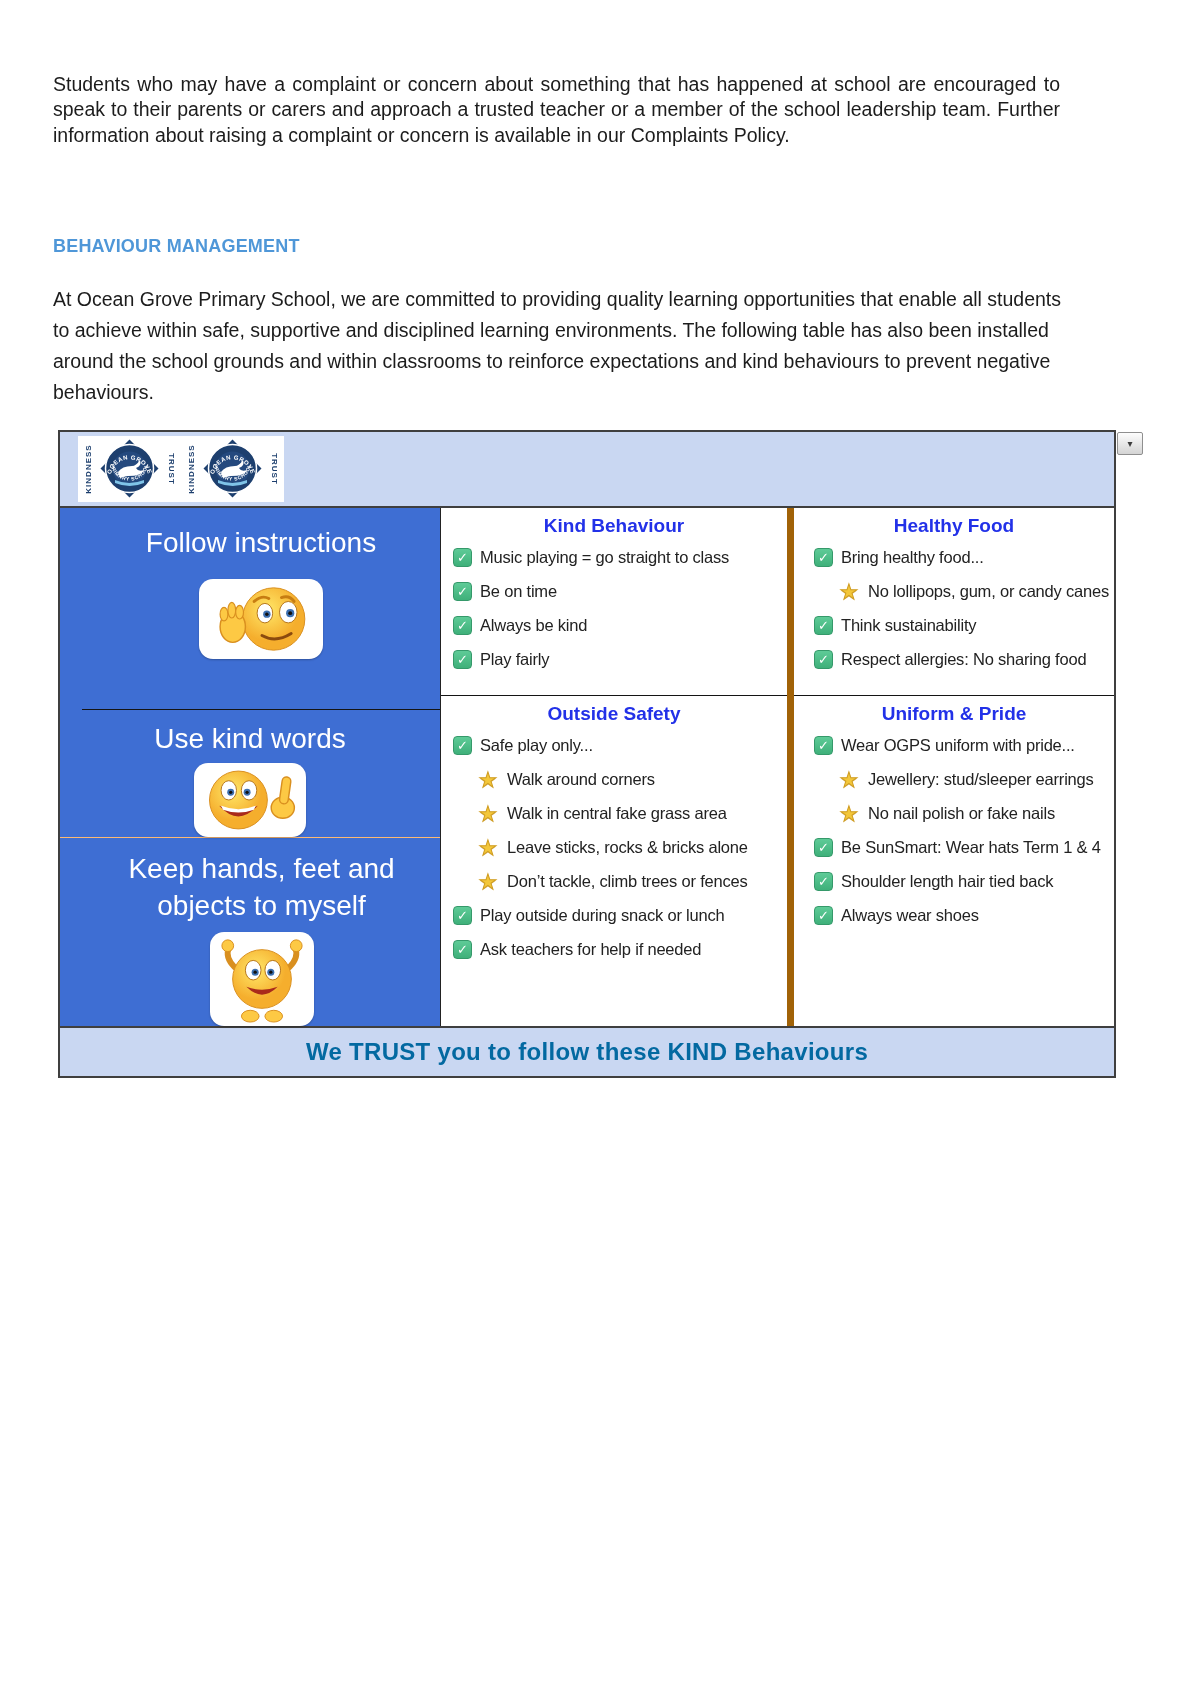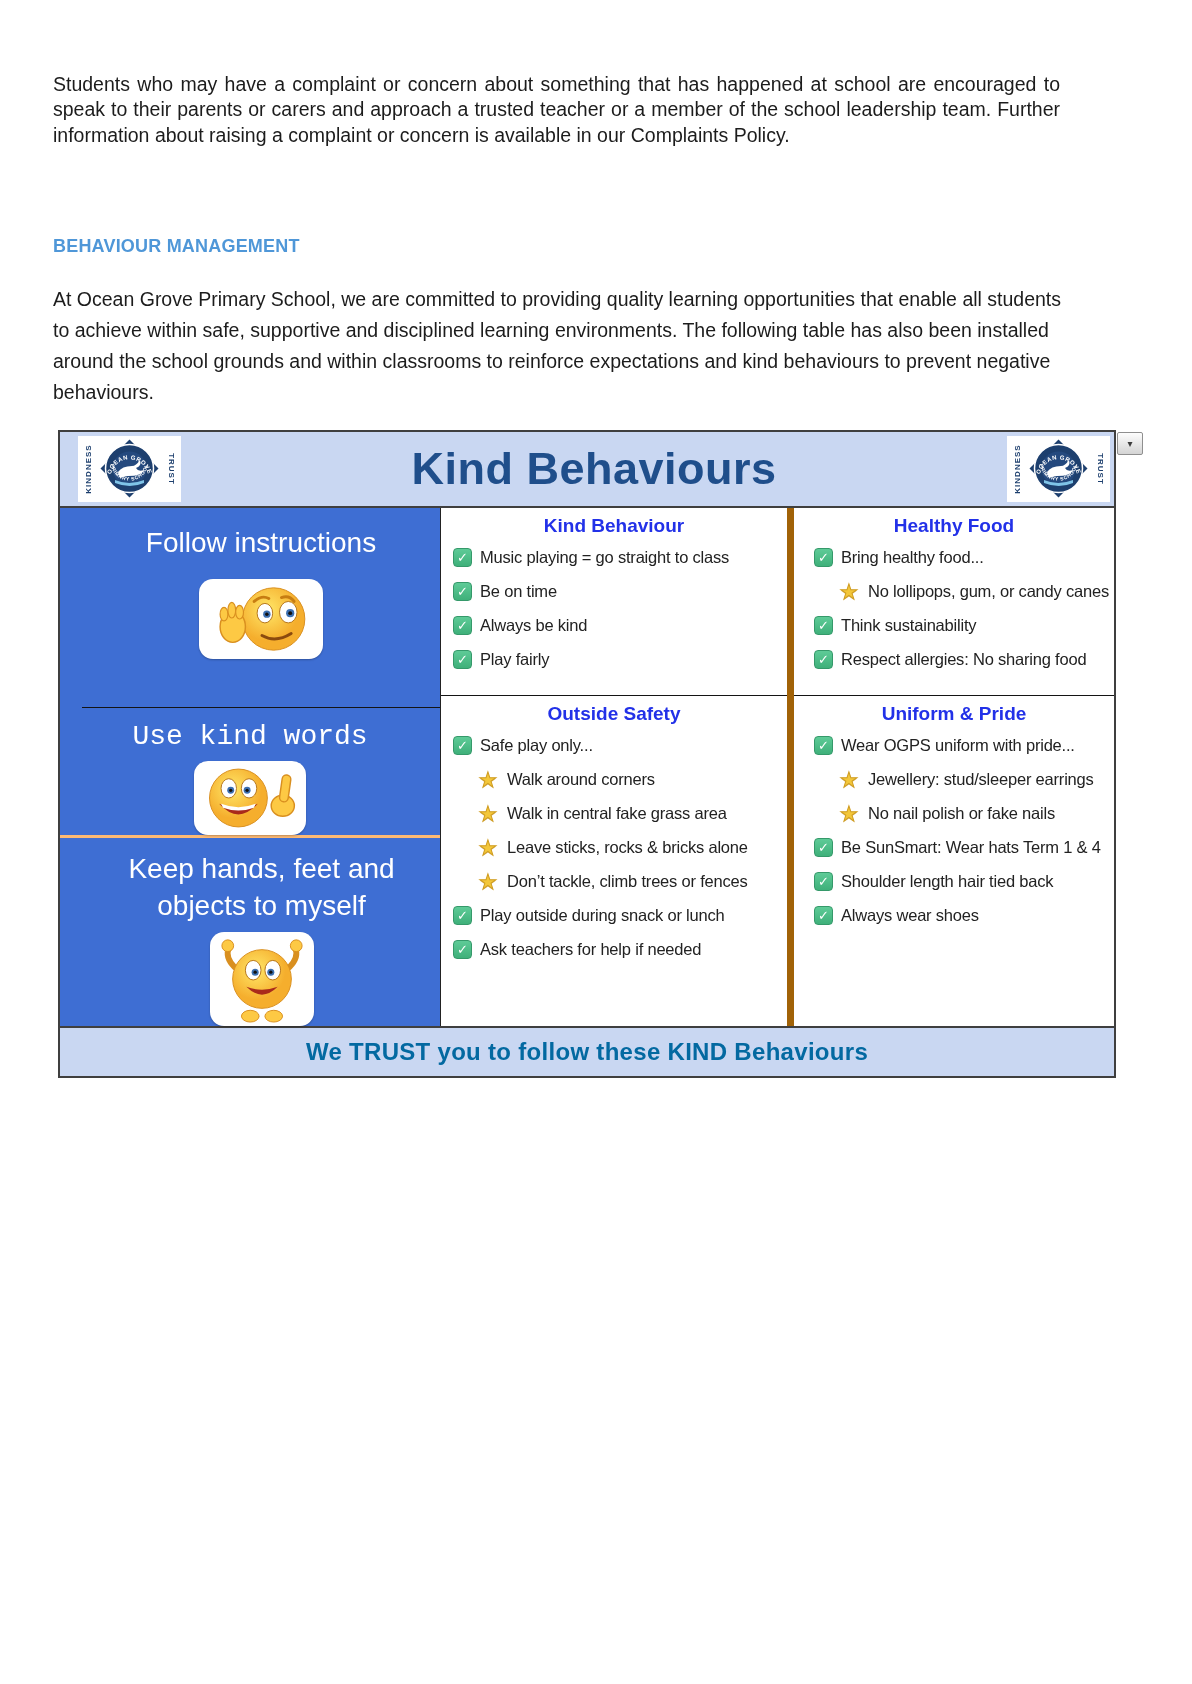--- a/index.html
+++ b/index.html
@@ -26,21 +26,21 @@
     flex:1;text-align:center;font-size:45px;font-weight:600;color:#1f4e8b;letter-spacing:0.5px;
   }
   .logo-box{width:103px;height:66px;flex:0 0 auto;}
   .logo-left{margin-left:18px;}
   .logo-right{margin-right:4px;}
 
   .poster-body{display:flex;height:518px;}
   .left-col{width:381px;background:#3e6ed3;border-right:1px solid #222;display:flex;flex-direction:column;box-sizing:border-box;}
   .left-cell{display:flex;flex-direction:column;align-items:center;box-sizing:border-box;}
   .left-cell-1{height:241px;border-bottom:1px solid #141414;padding-top:16px;margin-left:22px;}
-  .left-cell-2{height:131px;border-bottom:3px solid #fdba74;padding-top:10px;font-family:Liberation Mono, monospace;}
+  .left-cell-2{height:131px;border-bottom:1px solid #fdba74;padding-top:10px;}
   .left-cell-3{flex:1;padding-top:12px;padding-left:23px;}
   .rule-label{color:#ffffff;font-size:28px;font-weight:400;text-align:center;line-height:37px;max-width:330px;}
   .emoji-box{background:#ffffff;border-radius:14px;display:flex;align-items:center;justify-content:center;box-shadow:0 1px 2px rgba(0,0,0,0.25);}
   .emoji-1{width:124px;height:80px;margin-top:18px;}
   .emoji-2{width:112px;height:74px;margin-top:6px;}
   .emoji-3{width:104px;height:94px;margin-top:8px;}
 
   .mid-col{width:353px;border-right:7px solid #a16207;display:flex;flex-direction:column;box-sizing:border-box;background:#fff;}
   .right-col{width:320px;display:flex;flex-direction:column;box-sizing:border-box;background:#fff;justify-content:center;}
   .section{box-sizing:border-box;padding-top:7px;}
@@ -107,21 +107,20 @@
             <path id="arcTopL" d="M 33,38 A 19,19 0 0 1 70,38"></path>
             <path id="arcBotL" d="M 33,30 A 19,19 0 0 0 70,30"></path>
           </defs>
           <text class="logo-arc"><textPath href="#arcTopL" startOffset="50%" text-anchor="middle">OCEAN GROVE</textPath></text>
           <path d="M42,42 q4,-2 8,-2 q14,0 16,-6 q-6,2 -8,-2 q6,-2 4,-8 q-4,6 -8,6 q-10,0 -14,6 z" fill="#ffffff"></path>
           <path d="M37,44 q14,6 29,0 l0,3 q-14,6 -29,0 z" fill="#7fc4e8"></path>
           <text class="logo-arc" style="font-size:5px;"><textPath href="#arcBotL" startOffset="50%" text-anchor="middle">PRIMARY SCHOOL</textPath></text>
         </g>
       </svg>
 
-      <div class="poster-title">Kind Behaviours</div>
 
       <svg class="logo-box logo-right" viewBox="0 0 103 66">
         <rect x="0" y="0" width="103" height="66" fill="#ffffff"></rect>
         <text class="logo-vtext" x="13" y="33" text-anchor="middle" transform="rotate(-90 13 33)">KINDNESS</text>
         <text class="logo-vtext" x="91" y="33" text-anchor="middle" transform="rotate(90 91 33)">TRUST</text>
         <g>
           <rect x="31" y="12" width="41" height="41" fill="#1d3f6e" transform="rotate(45 51.5 32.5)"></rect>
           <circle cx="51.5" cy="32.5" r="24" fill="#1d3f6e" stroke="#ffffff" stroke-width="1.5"></circle>
           <circle cx="51.5" cy="32.5" r="17" fill="#24497e"></circle>
           <defs>

